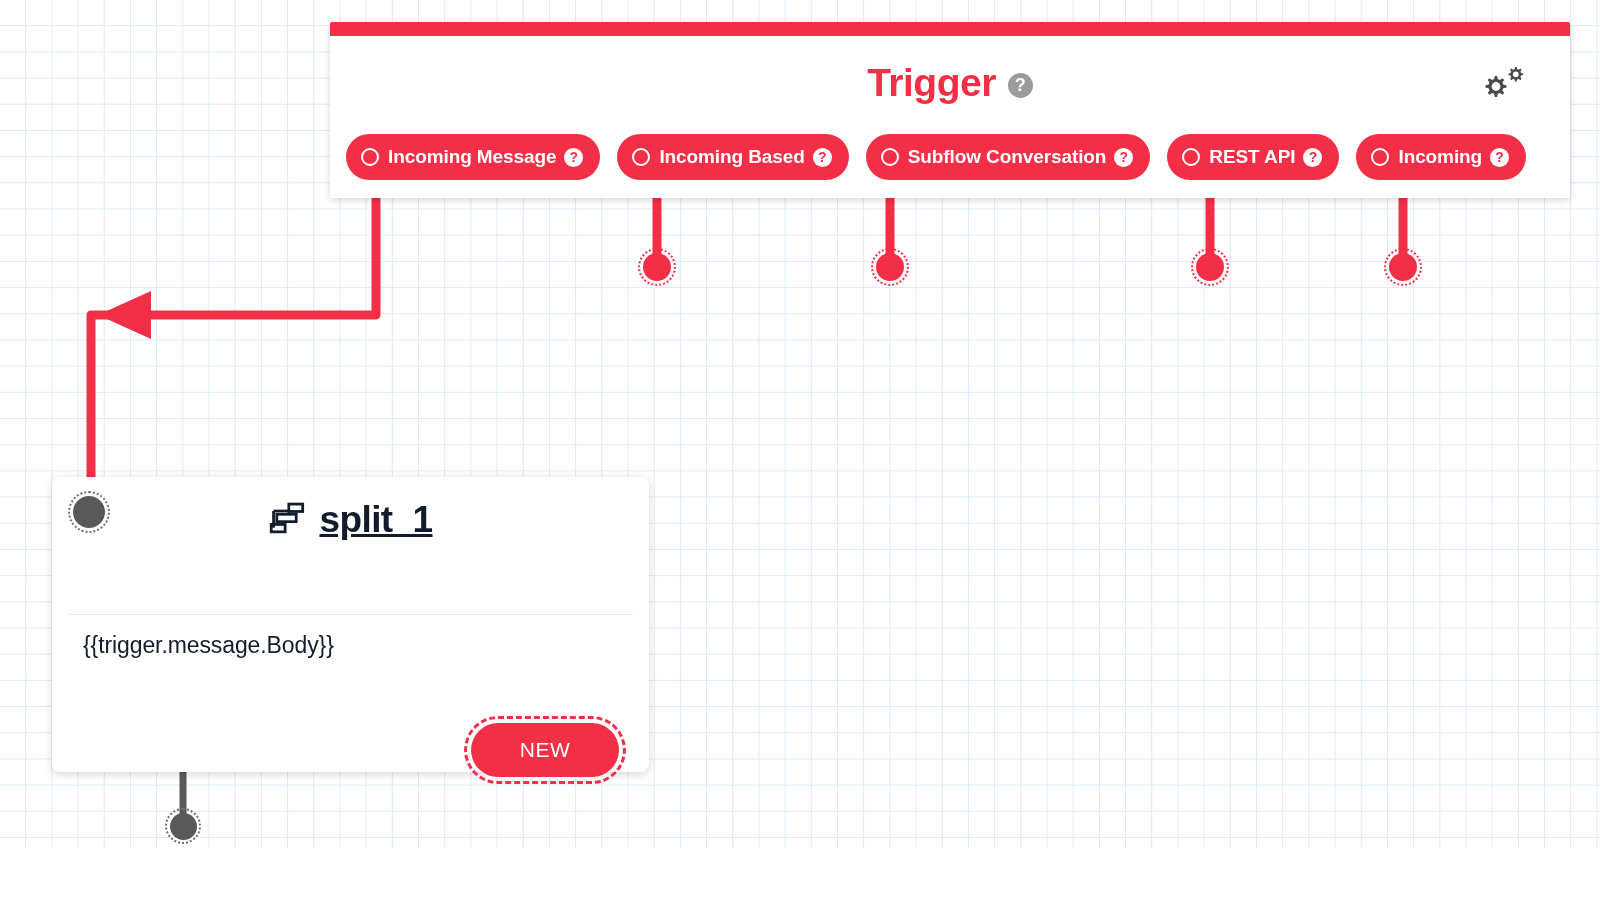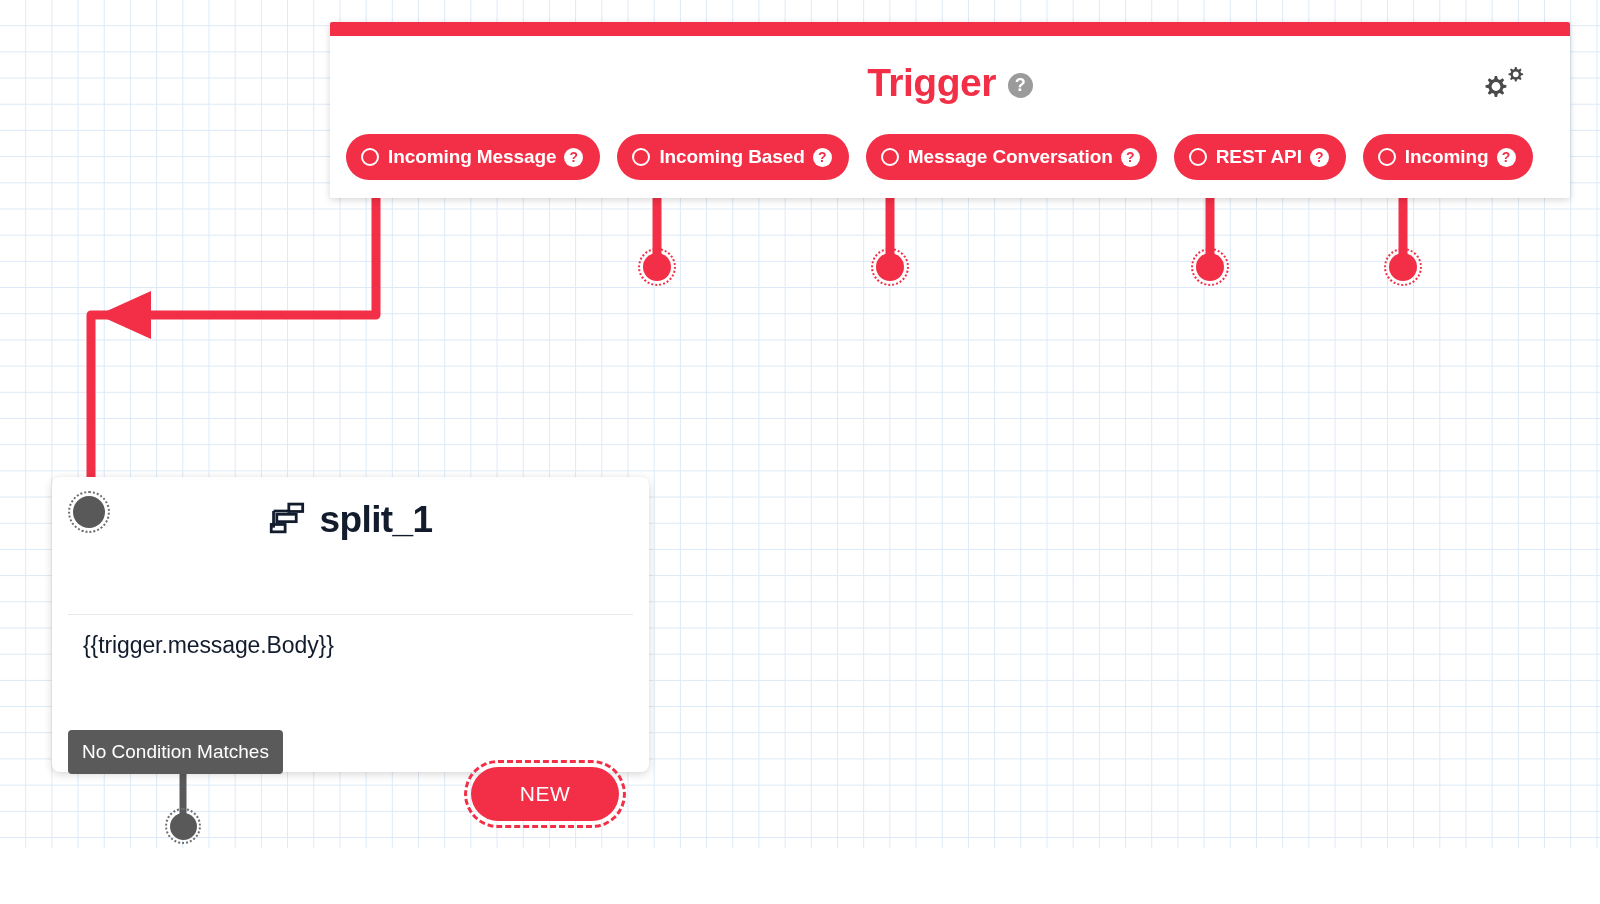--- a/index.html
+++ b/index.html
@@ -159,20 +159,21 @@
     align-items: center;
     justify-content: center;
     gap: 14px;
   }
   .node-title {
     font-size: 37px;
     font-weight: 700;
     color: #121c2d;
     letter-spacing: -0.6px;
     line-height: 1;
+    text-decoration: underline;
   }
   .node-subtitle {
     position: absolute;
     left: 0; top: 97px;
     width: 100%;
     text-align: center;
     font-size: 20px;
     color: #606b75;
   }
   .node-divider {
@@ -202,21 +203,20 @@
     border: none;
     border-radius: 27px;
     color: #ffffff;
     font-size: 21px;
     font-family: "Liberation Sans", sans-serif;
     letter-spacing: 0.5px;
     cursor: pointer;
     outline: 3px dashed #f22f46;
     outline-offset: 4px;
     padding: 0;
-    margin-top: 44px;
   }
 
   
   .cond-chip {
     position: absolute;
     left: 68px;
     top: 730px;
     height: 44px;
     background: #5a5a5a;
     border-radius: 4px;
@@ -324,21 +324,21 @@
       </div>
 
       <div class="pill">
         <span class="pill-radio"></span>
         <span class="pill-label">Incoming Based</span>
         <span class="help-white">?</span>
       </div>
 
       <div class="pill">
         <span class="pill-radio"></span>
-        <span class="pill-label">Message Conversation</span>
+        <span class="pill-label">Subflow Conversation</span>
         <span class="help-white">?</span>
       </div>
 
       <div class="pill">
         <span class="pill-radio"></span>
         <span class="pill-label">REST API</span>
         <span class="help-white">?</span>
       </div>
 
       <div class="pill">
@@ -385,19 +385,18 @@
 
     <div class="node-expression">{{trigger.message.Body}}</div>
 
     <button class="new-btn">NEW</button>
   </div>
 
   <div class="dot dot-gray-ring" style="left:68px; top:491px;">
     <div class="dot dot-gray-core" style="left:3px; top:3px;"></div>
   </div>
 
-  <div class="cond-chip">No Condition Matches</div>
 
   <div class="dot dot-gray-ring-sm" style="left:165px; top:808px;">
     <div class="dot dot-gray-core-sm" style="left:2.5px; top:2.5px;"></div>
   </div>
 
 </div>
 
 </body></html>

